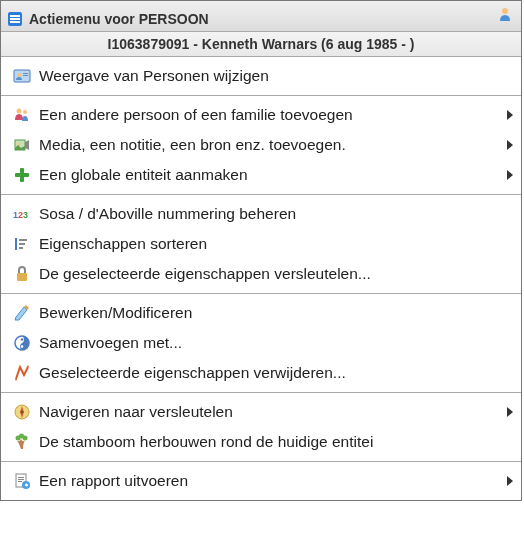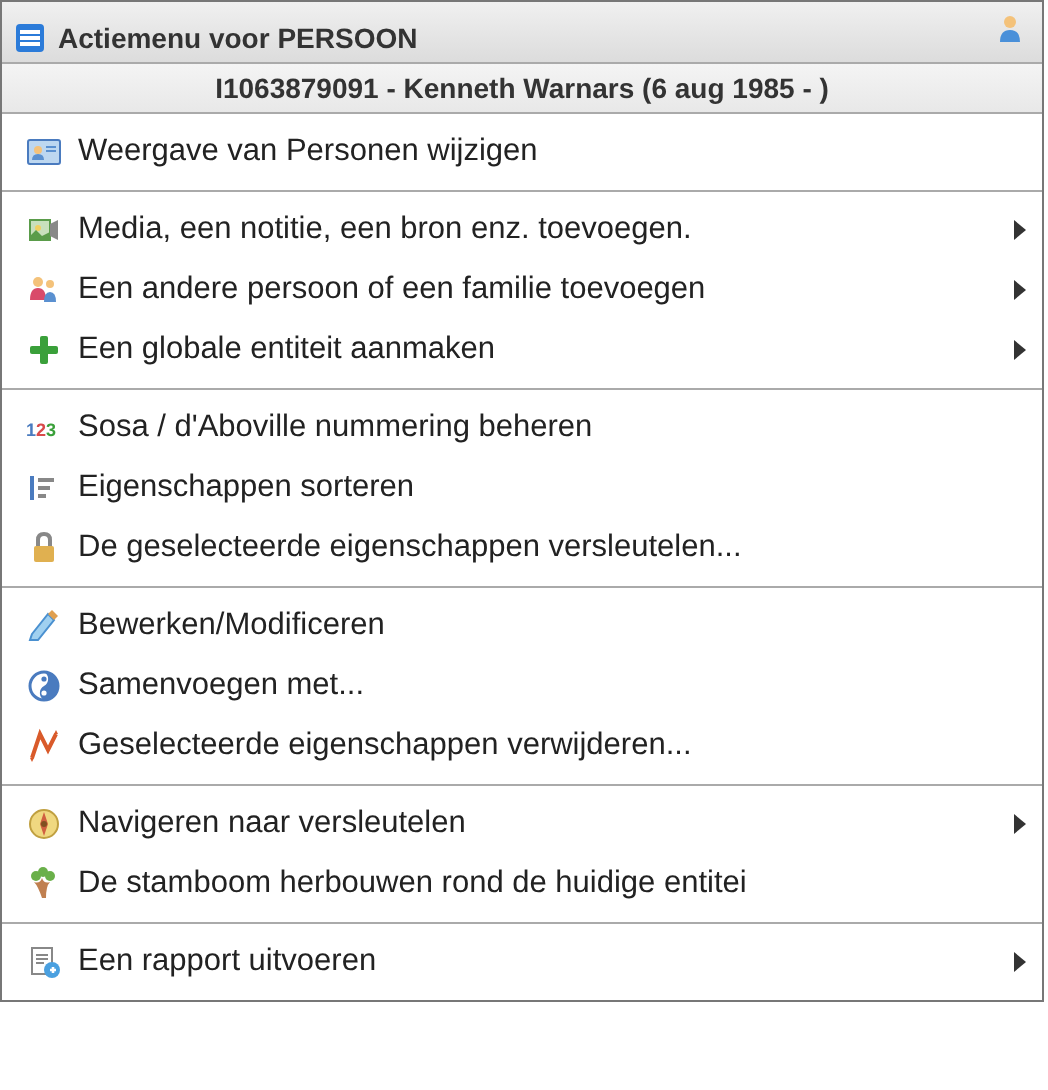--- a/index.html
+++ b/index.html
@@ -128,39 +128,39 @@
               <rect x="10" y="8" width="5" height="1" fill="#5a90d0"></rect>
             </svg>
           </span>
           <span class="label">Weergave van Personen wijzigen</span>
         </div>
       </div>
       <div class="group">
         <div class="item">
           <span class="icon-slot">
             <svg width="18" height="18" viewBox="0 0 18 18">
+              <circle cx="6" cy="5" r="2.5" fill="#f4c27a"></circle>
+              <path d="M2 14 Q2 8 6 8 Q10 8 10 14 Z" fill="#d94a6a"></path>
+              <circle cx="12" cy="6" r="2" fill="#f4c27a"></circle>
+              <path d="M9 15 Q9 10 12 10 Q15 10 15 15 Z" fill="#5a90d0"></path>
+            </svg>
+          </span>
+          <span class="label">Een andere persoon of een familie toevoegen</span>
+          <span class="arrow"></span>
+        </div>
+        <div class="item">
+          <span class="icon-slot">
+            <svg width="18" height="18" viewBox="0 0 18 18">
               <rect x="2" y="4" width="10" height="10" fill="#c8e0bc" stroke="#5a9c4a"></rect>
               <path d="M12 6 L16 4 L16 14 L12 12 Z" fill="#888"></path>
               <circle cx="6" cy="8" r="1.5" fill="#f0d060"></circle>
               <path d="M2 12 L5 9 L8 12 L12 10 L12 14 L2 14 Z" fill="#5a9c4a"></path>
             </svg>
           </span>
           <span class="label">Media, een notitie, een bron enz. toevoegen.</span>
-          <span class="arrow"></span>
-        </div>
-        <div class="item">
-          <span class="icon-slot">
-            <svg width="18" height="18" viewBox="0 0 18 18">
-              <circle cx="6" cy="5" r="2.5" fill="#f4c27a"></circle>
-              <path d="M2 14 Q2 8 6 8 Q10 8 10 14 Z" fill="#d94a6a"></path>
-              <circle cx="12" cy="6" r="2" fill="#f4c27a"></circle>
-              <path d="M9 15 Q9 10 12 10 Q15 10 15 15 Z" fill="#5a90d0"></path>
-            </svg>
-          </span>
-          <span class="label">Een andere persoon of een familie toevoegen</span>
           <span class="arrow"></span>
         </div>
         <div class="item">
           <span class="icon-slot">
             <svg width="18" height="18" viewBox="0 0 18 18">
               <rect x="7" y="2" width="4" height="14" rx="1" fill="#3aa03a"></rect>
               <rect x="2" y="7" width="14" height="4" rx="1" fill="#3aa03a"></rect>
             </svg>
           </span>
           <span class="label">Een globale entiteit aanmaken</span>

